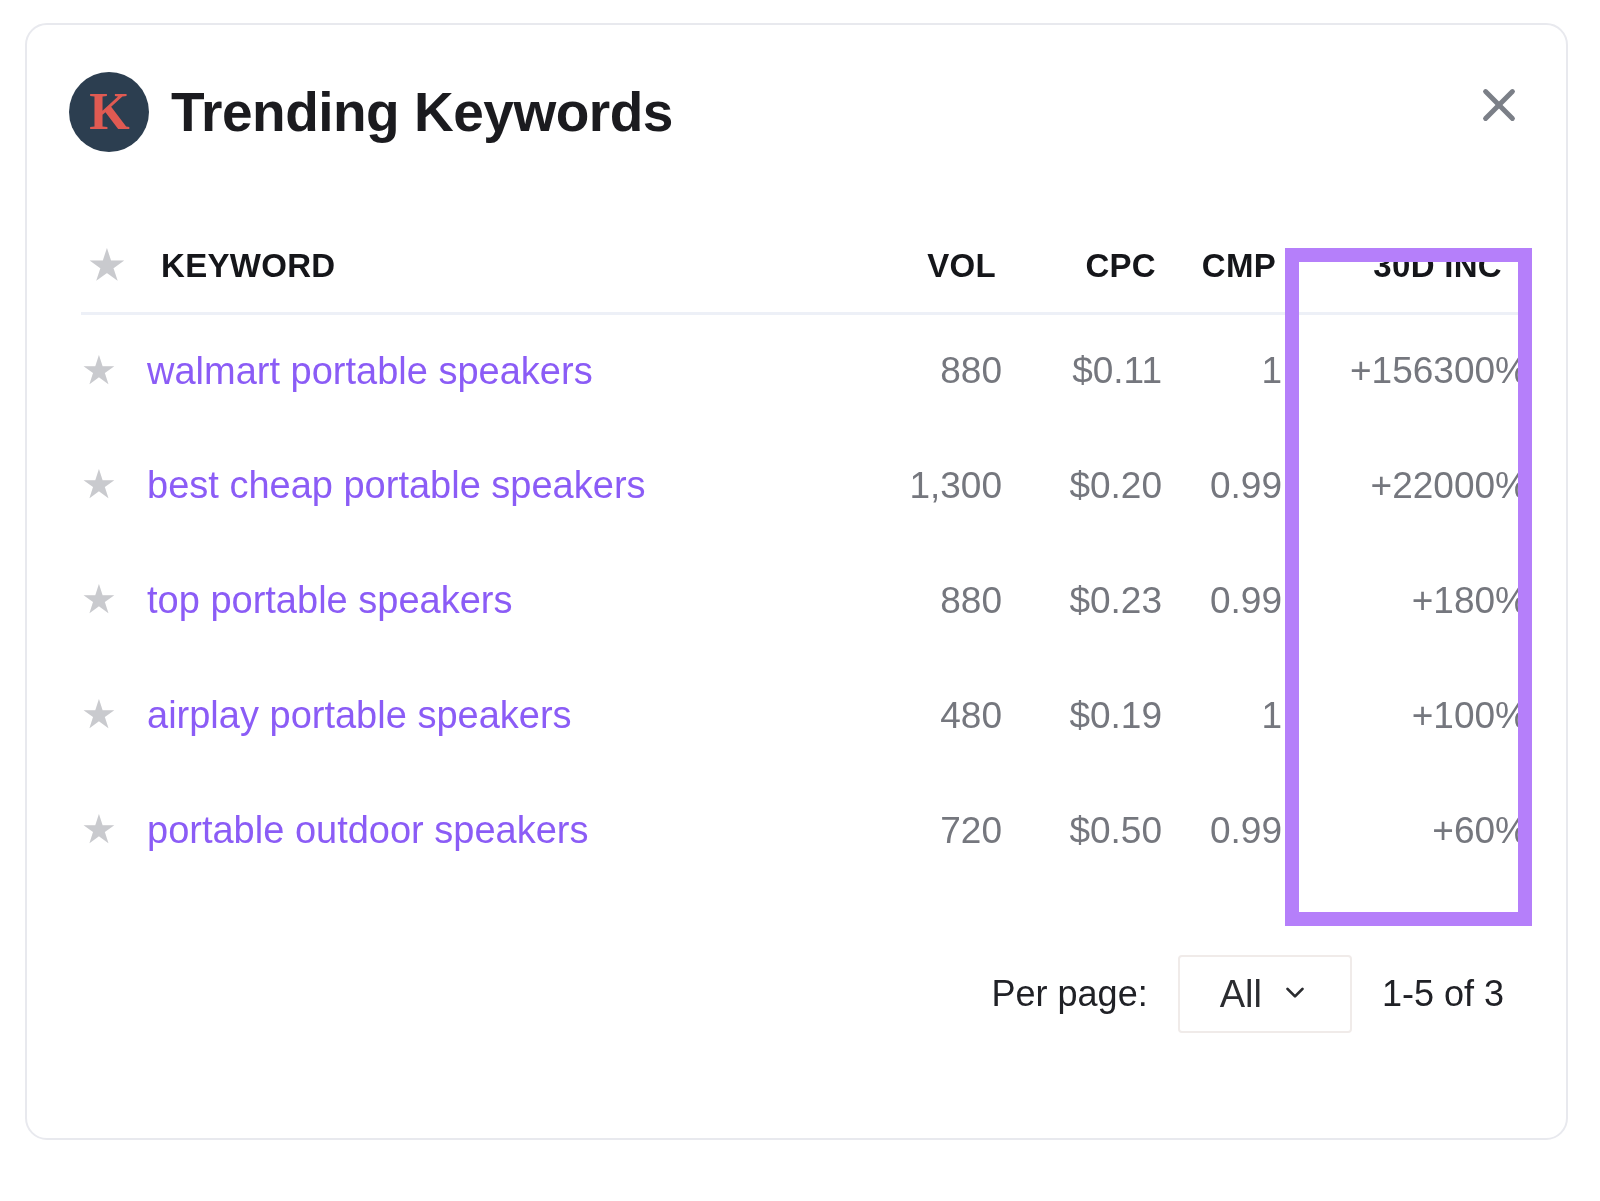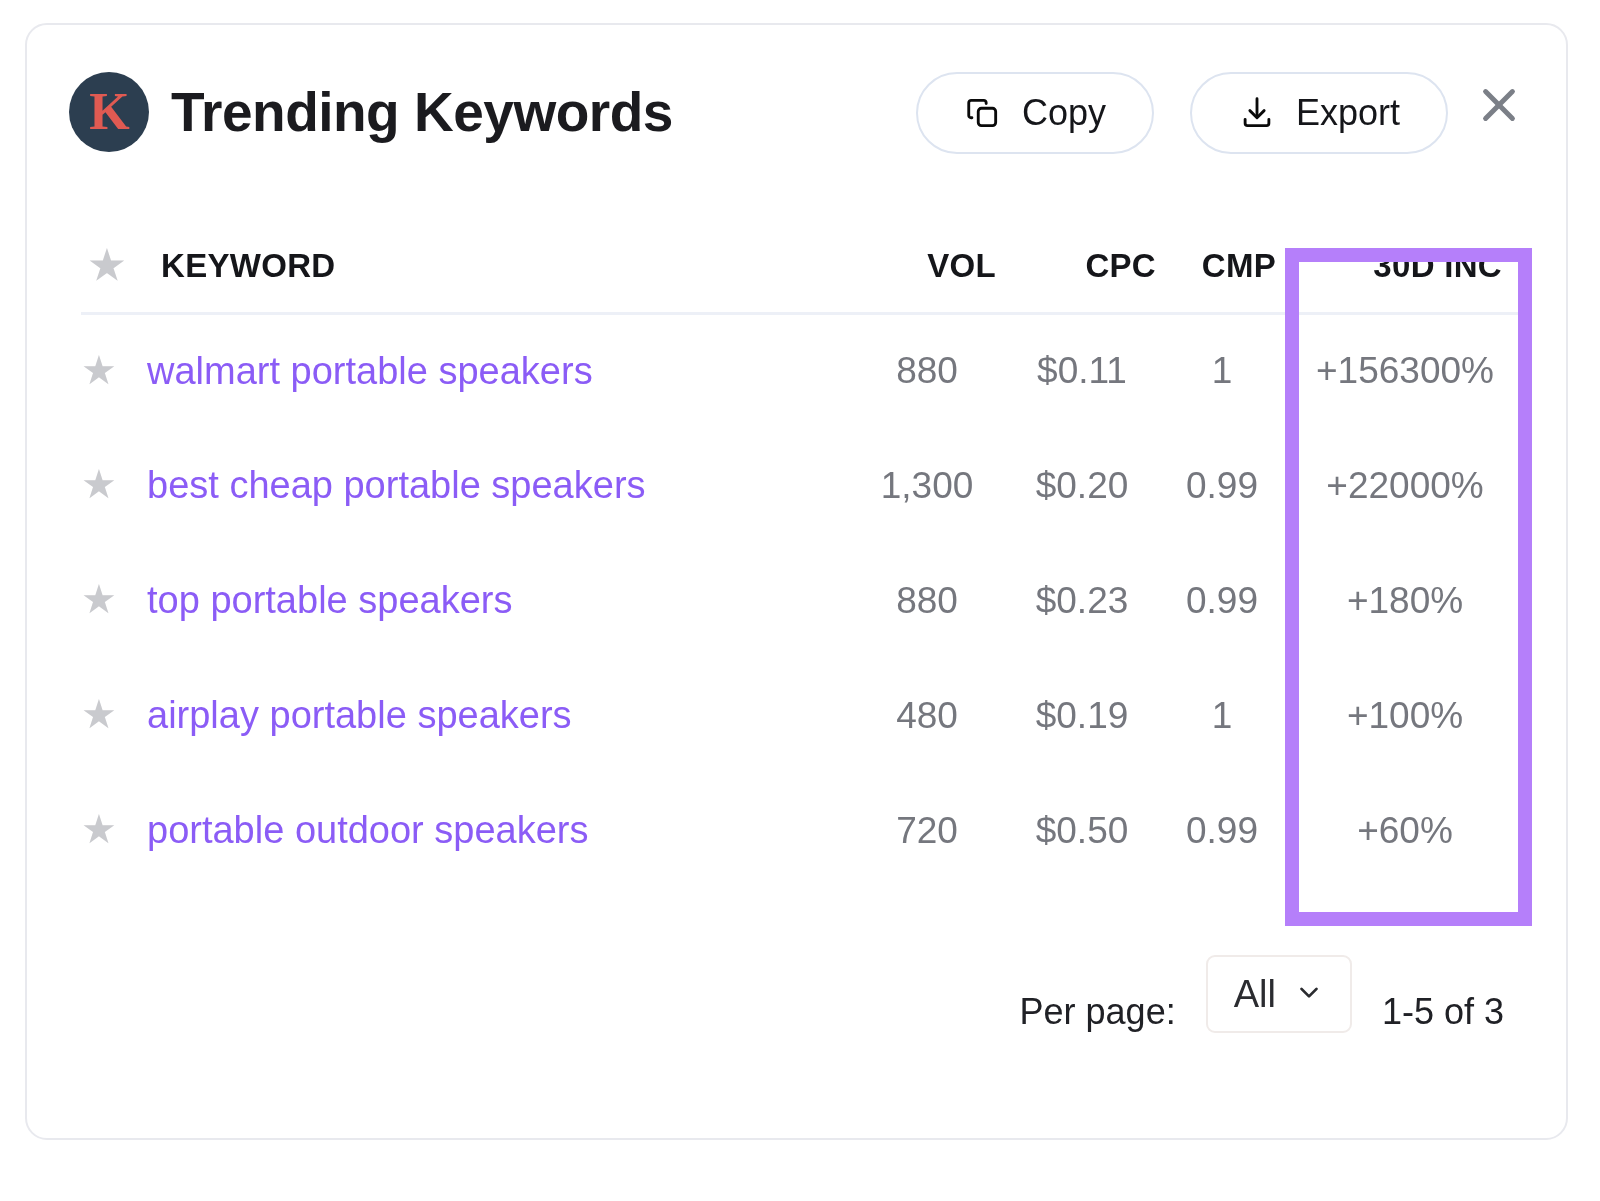--- a/index.html
+++ b/index.html
@@ -147,21 +147,21 @@
   thead th.th-inc   { padding-right: 26px; border-bottom-color: #edf0f7; }
   thead th.th-vol, thead th.th-cpc, thead th.th-cmp { padding-right: 6px; }
   
   thead th.th-star { border-bottom: 3px solid #edf0f7; }
   thead th.th-kw { position: relative; }
 
   tbody tr { height: 115px; }
   tbody td {
     font-size: 37px;
     color: #75777e;
-    text-align: center;
+    text-align: right;
     white-space: nowrap;
   }
   td.cell-star { text-align: left; padding-left: 8px; }
   td.cell-kw {
     text-align: left;
     padding-left: 14px;
     color: #8b5cf6;
     font-size: 38px;
     cursor: pointer;
   }
@@ -190,39 +190,39 @@
     border: 14px solid #b57ffa;
     pointer-events: none;
   }
 
   
   .footer {
     position: absolute;
     right: 62px;
     top: 930px;
     display: flex;
-    align-items: flex-end;
+    align-items: center;
     gap: 30px;
     margin-left: 36px;
   }
   .per-page-label {
     font-size: 36px;
     color: #202126;
     white-space: nowrap;
   }
   .per-page-select {
     display: flex;
     align-items: center;
     justify-content: center;
     gap: 18px;
     height: 78px;
-    padding: 0 26px;
+    padding: 0 40px;
     box-sizing: border-box;
     border: 2px solid #f0ebe9;
-    border-radius: 9px;
+    border-radius: 4px;
     background: #ffffff;
     cursor: pointer;
     font-size: 38px;
     color: #2b2c30;
   }
   .range-label {
     font-size: 36px;
     color: #202126;
     white-space: nowrap;
   }
@@ -234,44 +234,20 @@
 
   <div class="header">
 
     <div class="brand">
       <div class="logo">
         <span class="logo-letter">K</span>
       </div>
       <div class="title">Trending Keywords</div>
     </div>
 
-    <div class="header-actions">
-
-      <div class="pill-btn">
-        <span>
-          <svg width="38" height="38" viewBox="0 0 24 24" fill="none" stroke="#0a0a0a" stroke-width="1.8" stroke-linecap="round" stroke-linejoin="round">
-            <rect x="9" y="9" width="11" height="11" rx="2"></rect>
-            <path d="M5 15H4.5A1.5 1.5 0 0 1 3 13.5V5.5A1.5 1.5 0 0 1 4.5 4h8A1.5 1.5 0 0 1 14 5.5V6"></path>
-          </svg>
-        </span>
-        <span>Copy</span>
-      </div>
-
-      <div class="pill-btn">
-        <span>
-          <svg width="38" height="38" viewBox="0 0 24 24" fill="none" stroke="#0a0a0a" stroke-width="1.8" stroke-linecap="round" stroke-linejoin="round">
-            <path d="M12 3v11"></path>
-            <path d="M7.5 10.5 12 15l4.5-4.5"></path>
-            <path d="M4.5 16v2.5A1.5 1.5 0 0 0 6 20h12a1.5 1.5 0 0 0 1.5-1.5V16"></path>
-          </svg>
-        </span>
-        <span>Export</span>
-      </div>
-
-    </div>
 
     <div class="close-btn">
       <span>
         <svg width="46" height="46" viewBox="0 0 24 24" fill="none" stroke="#7b7f87" stroke-width="2.6" stroke-linecap="round">
           <path d="M5 5 19 19"></path>
           <path d="M19 5 5 19"></path>
         </svg>
       </span>
     </div>
   </div>

